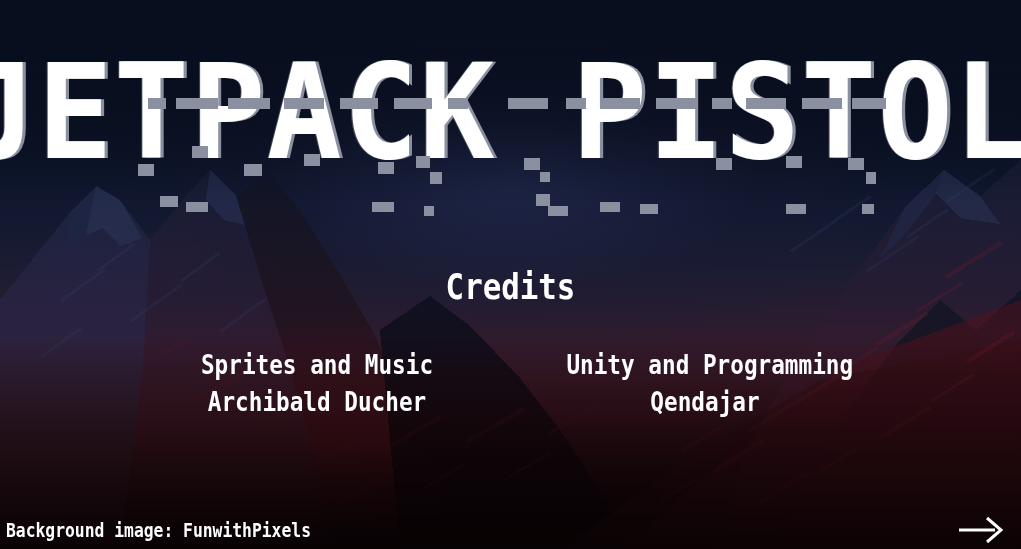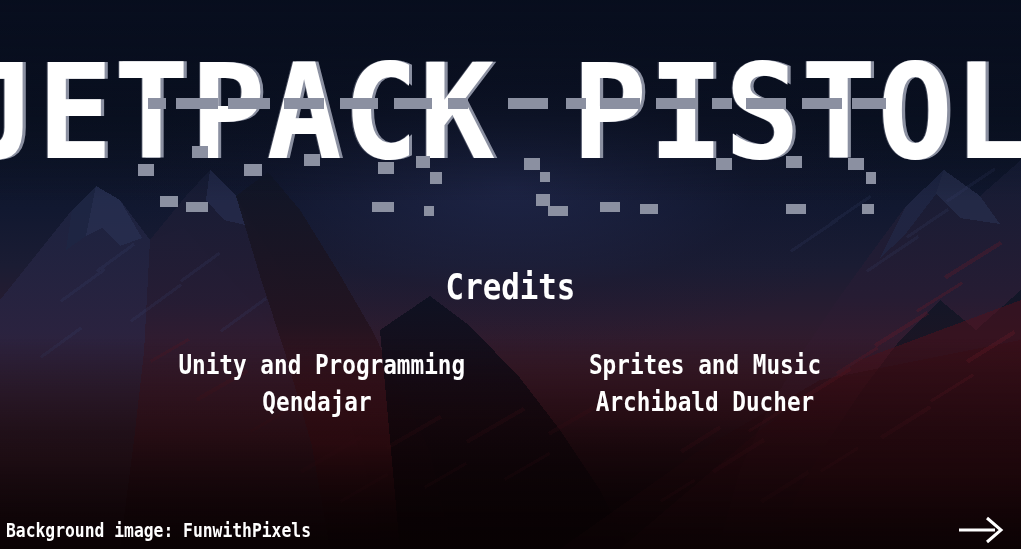--- a/index.html
+++ b/index.html
@@ -286,26 +286,26 @@
     <span class="chunk" style="left:786px;  top:158px; width:20px; height:10px;"></span>
     <span class="chunk" style="left:848px;  top:112px; width:16px; height:12px;"></span>
     <span class="chunk" style="left:866px;  top:126px; width:10px; height:12px;"></span>
     <span class="chunk" style="left:862px;  top:158px; width:12px; height:10px;"></span>
   </div>
 
   <div id="credits-heading">Credits</div>
 
   <div id="credits-cols">
     <div class="credit-col">
+      <div class="credit-role">Sprites and Music</div>
+      <div class="credit-name">Archibald Ducher</div>
+    </div>
+    <div class="credit-col">
       <div class="credit-role">Unity and Programming</div>
       <div class="credit-name">Qendajar</div>
-    </div>
-    <div class="credit-col">
-      <div class="credit-role">Sprites and Music</div>
-      <div class="credit-name">Archibald Ducher</div>
     </div>
   </div>
 
   <div id="bg-credit">Background image: FunwithPixels</div>
 
   <div id="next-arrow">
     <svg width="52" height="30" viewBox="0 0 52 30">
       <rect x="2" y="13.5" width="36" height="3" fill="#ffffff"></rect>
       <polyline points="30,3 44,15 30,27" fill="none" stroke="#ffffff" stroke-width="3"></polyline>
     </svg>

